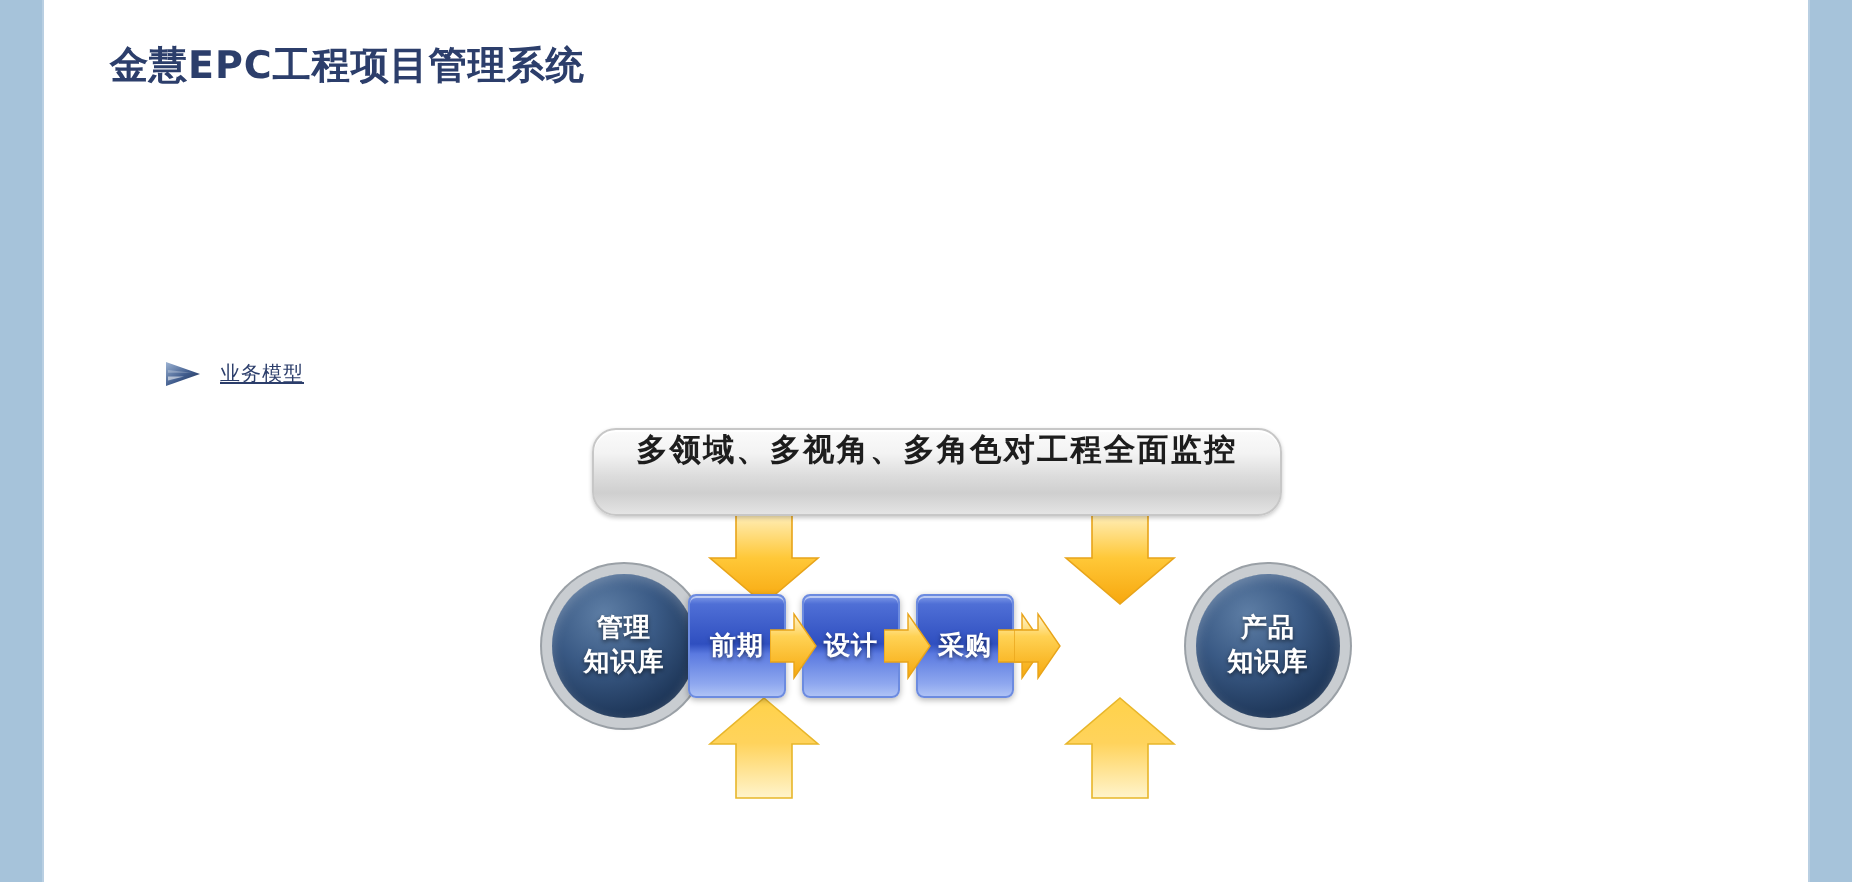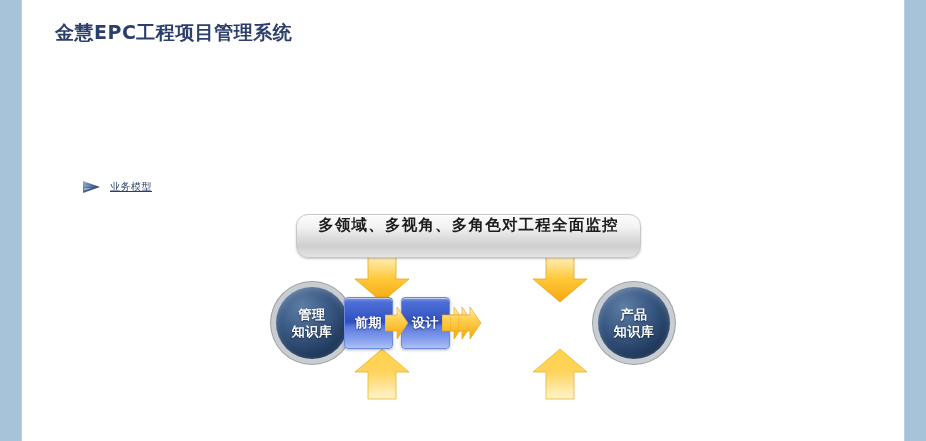--- a/index.html
+++ b/index.html
@@ -273,20 +273,23 @@
 
         <div class="stage-box">
           <span class="stage-label">设计</span>
         </div>
         <span class="h-arrow">
           <svg width="24" height="34" viewBox="0 0 24 34" xmlns="http://www.w3.org/2000/svg">
             <path d="M0 9 L12 9 L12 1 L23 17 L12 33 L12 25 L0 25 Z" fill="url(#grt)" stroke="#e8a41a" stroke-width="0.7"></path>
           </svg>
         </span>
 
+        <div class="stage-box">
+          <span class="stage-label">采购</span>
+        </div>
         <span class="h-arrow">
           <svg width="24" height="34" viewBox="0 0 24 34" xmlns="http://www.w3.org/2000/svg">
             <path d="M0 9 L12 9 L12 1 L23 17 L12 33 L12 25 L0 25 Z" fill="url(#grt)" stroke="#e8a41a" stroke-width="0.7"></path>
           </svg>
         </span>
 
         <span class="h-arrow">
           <svg width="24" height="34" viewBox="0 0 24 34" xmlns="http://www.w3.org/2000/svg">
             <path d="M0 9 L12 9 L12 1 L23 17 L12 33 L12 25 L0 25 Z" fill="url(#grt)" stroke="#e8a41a" stroke-width="0.7"></path>
           </svg>

